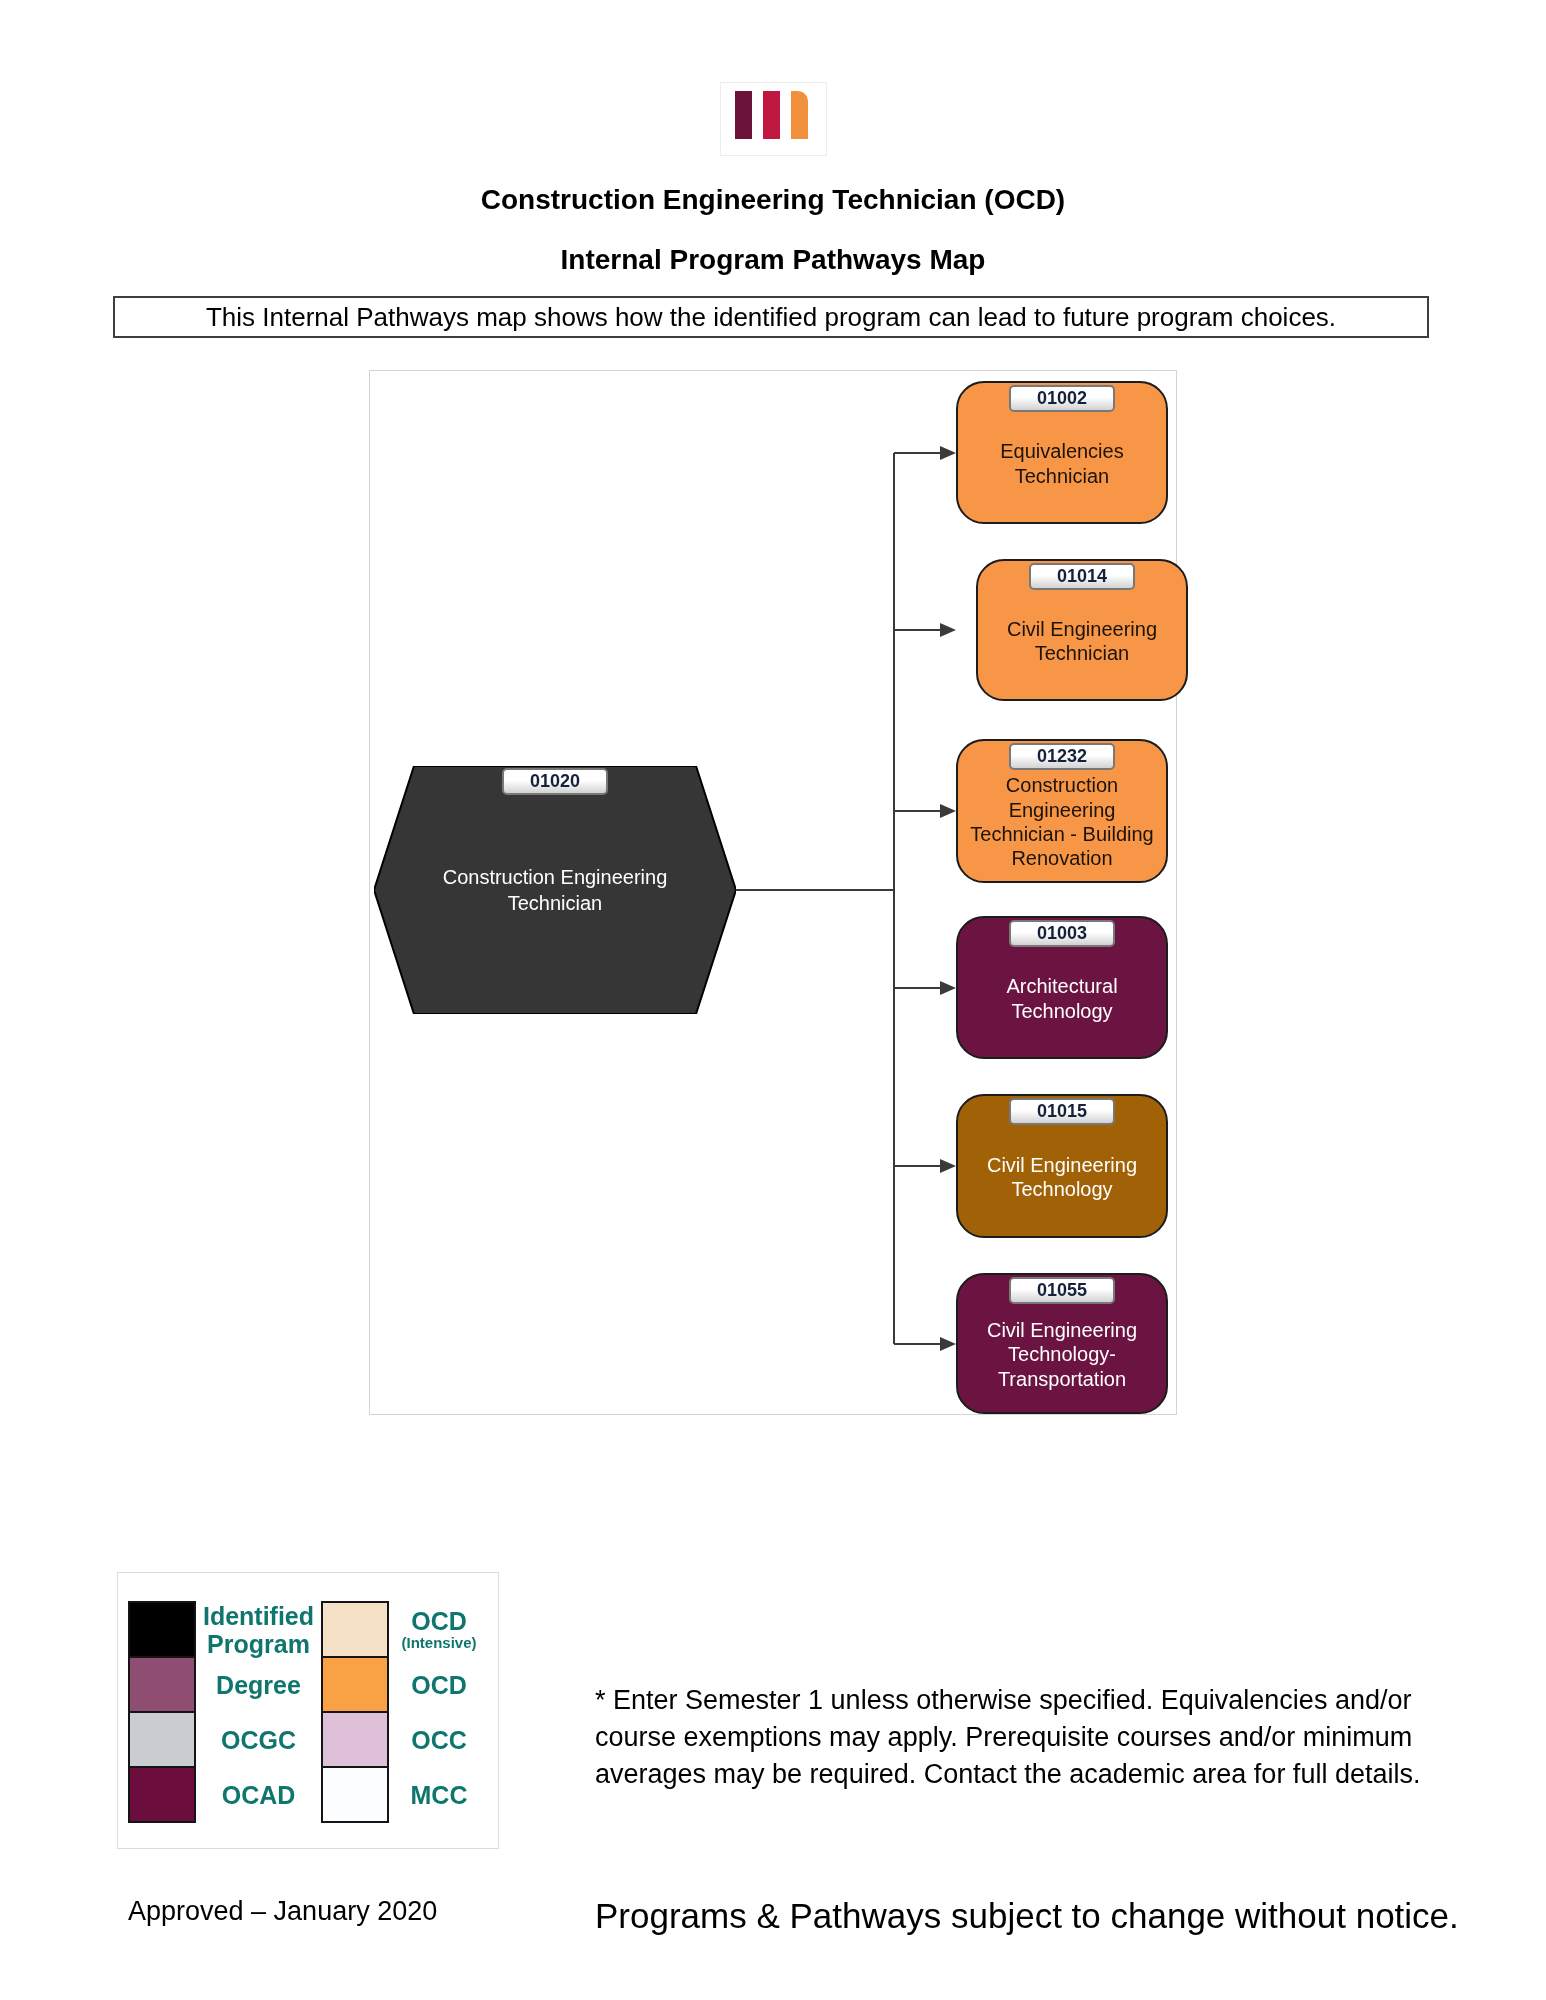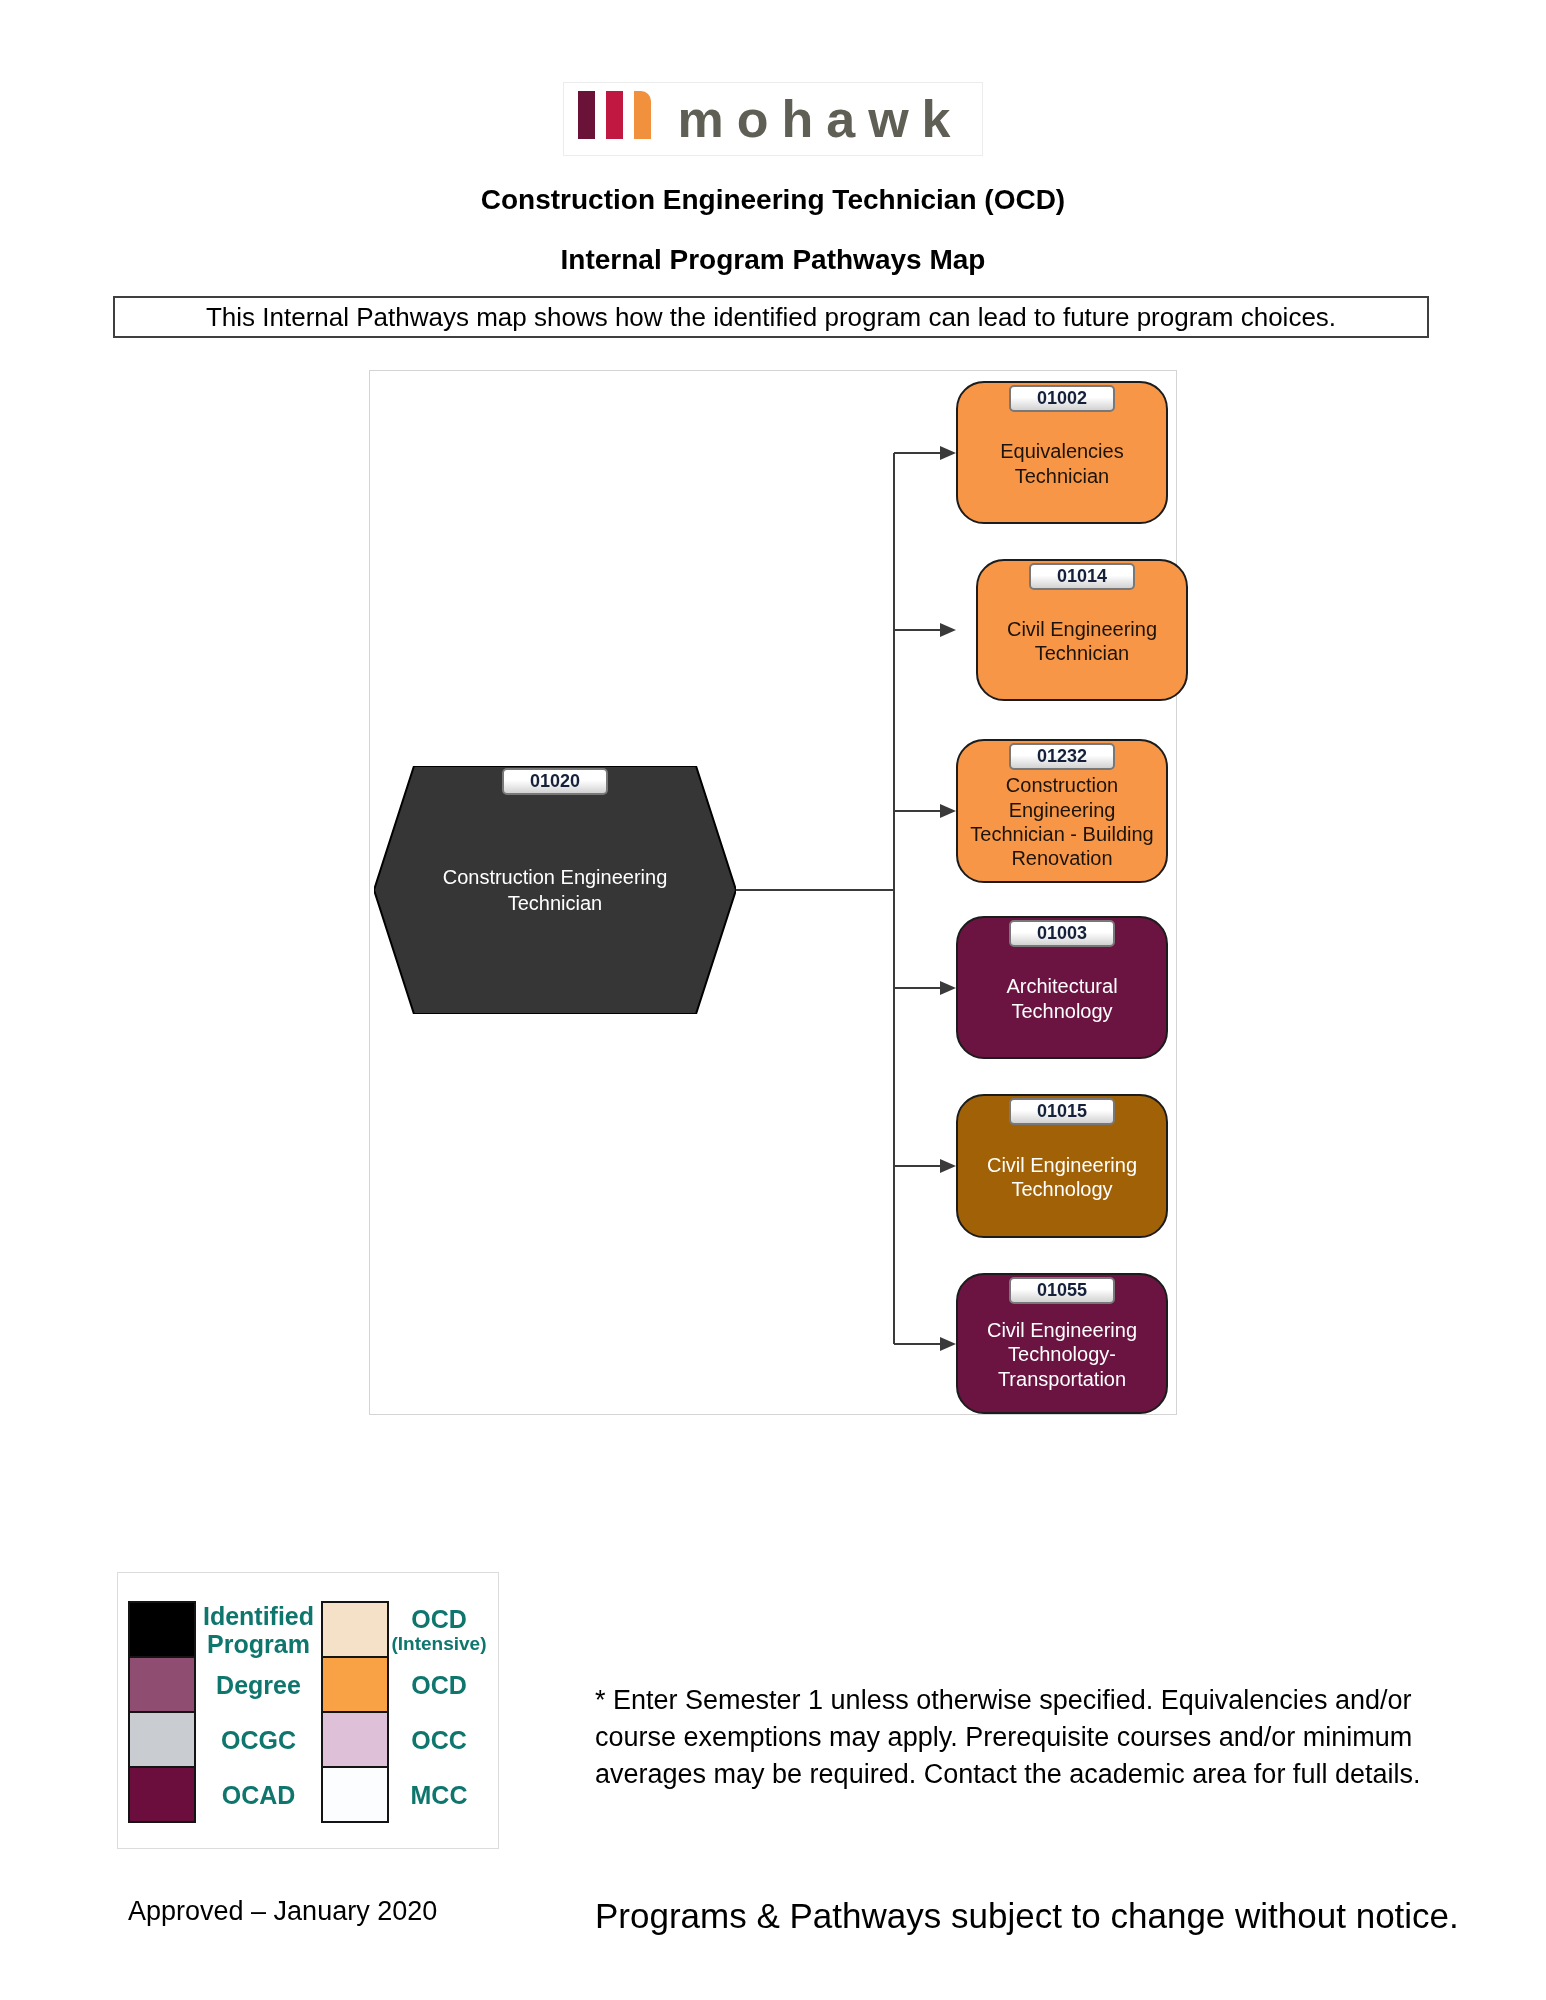--- a/index.html
+++ b/index.html
@@ -45,40 +45,39 @@
   
   .legend{position:absolute;left:117px;top:1572px;width:380px;height:275px;border:1px solid #dcdcdc;background:#fff;}
   .legend-col{position:absolute;top:28px;}
   .legend-col.c1{left:10px;width:193px;}
   .legend-col.c2{left:203px;width:168px;}
   .legend-row{display:flex;height:57px;}
   .legend-row + .legend-row{margin-top:-2px;}
   .swatch{width:68px;height:100%;border:2px solid #141414;box-sizing:border-box;flex:none;}
   .legend-label{flex:1;display:flex;flex-direction:column;align-items:center;justify-content:center;
                 text-align:center;font-size:25px;font-weight:600;line-height:1.12;color:#0f766e;}
-  .legend-sublabel{font-size:19px;font-weight:600;}
+  .legend-sublabel{font-size:15px;font-weight:600;}
 
   
   .footnote{position:absolute;left:595px;top:1682px;font-size:27px;line-height:37px;}
   .approved{position:absolute;left:128px;top:1896px;font-size:27px;}
   .notice{position:absolute;left:595px;top:1896px;font-size:35px;}
 </style>
 </head>
 <body>
 
 <div class="page">
 
   <div class="logo-frame">
     <div class="logo-inner">
       <div class="logo-bars" id="logo-bars">
           <div class="logo-bar" style="background: rgb(107, 18, 56);"></div>
           <div class="logo-bar" style="background: rgb(192, 24, 64);"></div>
           <div class="logo-bar last" style="background: rgb(242, 145, 61);"></div>
         </div>
-      <div class="logo-text" style="color: rgb(95, 95, 86);">mohawk</div>
     </div>
   </div>
 
   <div class="title">Construction Engineering Technician (OCD)</div>
   <div class="subtitle">Internal Program Pathways Map</div>
 
   <div class="instruction">This Internal Pathways map shows how the identified program can lead to future program choices.</div>
 
   <div class="diagram">
     <svg class="connectors" id="connectors" viewBox="0 0 806 1043">

